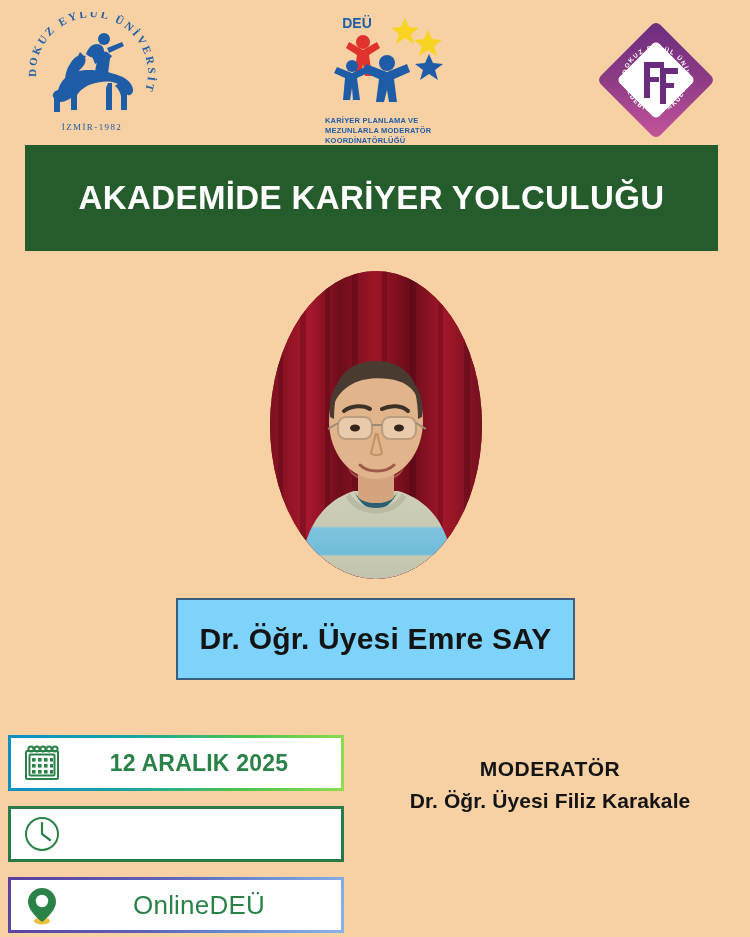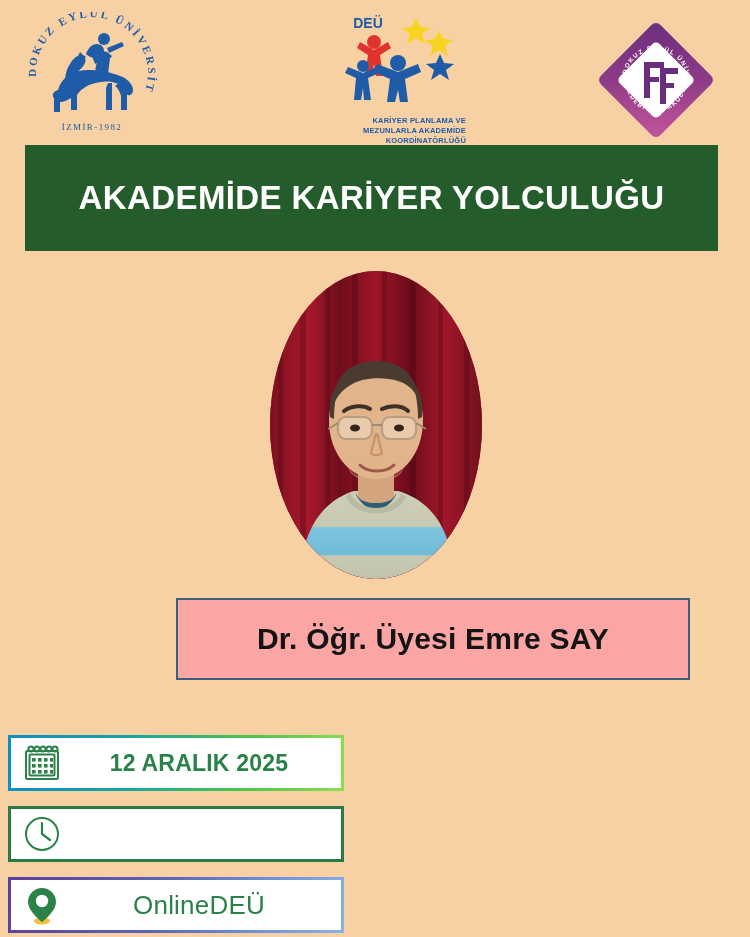--- a/index.html
+++ b/index.html
@@ -36,25 +36,25 @@
     left: 22px;
     top: 12px;
     width: 140px;
     height: 126px;
   }
   .seal svg { display: block; }
 
   
   .career-logo {
     position: absolute;
-    left: 336px;
+    left: 325px;
     top: 14px;
     width: 130px;
     height: 122px;
-    text-align: right;
+    text-align: left;
   }
   .career-logo .mark { width: 130px; height: 88px; display: block; }
   .career-logo .caption {
     font-size: 7.5px;
     font-weight: bold;
     color: #1f5ca8;
     line-height: 1.35;
     letter-spacing: 0.2px;
     margin-top: 14px;
   }
@@ -102,23 +102,23 @@
     overflow: hidden;
     background: #8d1322;
   }
   .portrait svg { display: block; }
 
   
   .speaker-box {
     position: absolute;
     left: 176px;
     top: 598px;
-    width: 514px;
+    width: 399px;
     height: 82px;
-    background: #fca5a5;
+    background: #7dd3fc;
     border: 2px solid #3a5e7d;
     display: flex;
     align-items: center;
     justify-content: center;
     box-sizing: border-box;
   }
   .speaker-box .name {
     font-size: 30px;
     font-weight: bold;
     color: #141414;
@@ -270,21 +270,21 @@
         <g fill="#1f5ca8">
           <circle cx="27" cy="52" r="6"></circle>
           <path d="M27,59 L40,53 L43,59 L32,64 L35,86 L28,86 L27,74 L25,86 L18,86 L20,64 L9,59 L12,53 Z"></path>
           <circle cx="62" cy="49" r="8"></circle>
           <path d="M62,58 L82,50 L85,58 L69,65 L72,88 L64,88 L62,76 L59,88 L51,88 L54,65 L38,58 L41,50 Z"></path>
         </g>
         <text x="32" y="14" text-anchor="middle" font-family="Liberation Sans, sans-serif" font-size="14" font-weight="bold" fill="#1f5ca8">DEÜ</text>
       </svg>
       <div class="caption">
         <div>KARİYER PLANLAMA VE</div>
-        <div>MEZUNLARLA AKADEMİDE</div>
+        <div>MEZUNLARLA MODERATÖR</div>
         <div>KOORDİNATÖRLÜĞÜ</div>
       </div>
     </div>
 
     <div class="faculty-logo">
       <svg width="116" height="116" viewBox="0 0 116 116">
         <defs>
           <linearGradient id="diamondGrad" x1="0" y1="0" x2="1" y2="1">
             <stop offset="0%" stop-color="#6a2d7e"></stop>
             <stop offset="50%" stop-color="#8e3b86"></stop>
@@ -437,14 +437,18 @@
     <div class="ico">
       <svg width="40" height="42" viewBox="0 0 40 42">
         <ellipse cx="20" cy="37" rx="8" ry="3.4" fill="#f2c03c"></ellipse>
         <path d="M20,4 C12.3,4 6,10.3 6,18 C6,27.5 20,38 20,38 C20,38 34,27.5 34,18 C34,10.3 27.7,4 20,4 Z" fill="#2a8249"></path>
         <circle cx="20" cy="17" r="6.2" fill="#ffffff"></circle>
       </svg>
     </div>
     <div class="txt">OnlineDEÜ</div>
   </div>
 
+  <div class="moderator">
+    <div class="mod-label">MODERATÖR</div>
+    <div class="mod-name">Dr.  Öğr. Üyesi Filiz Karakale</div>
+  </div>
 
 </div>
 
 </body></html>

